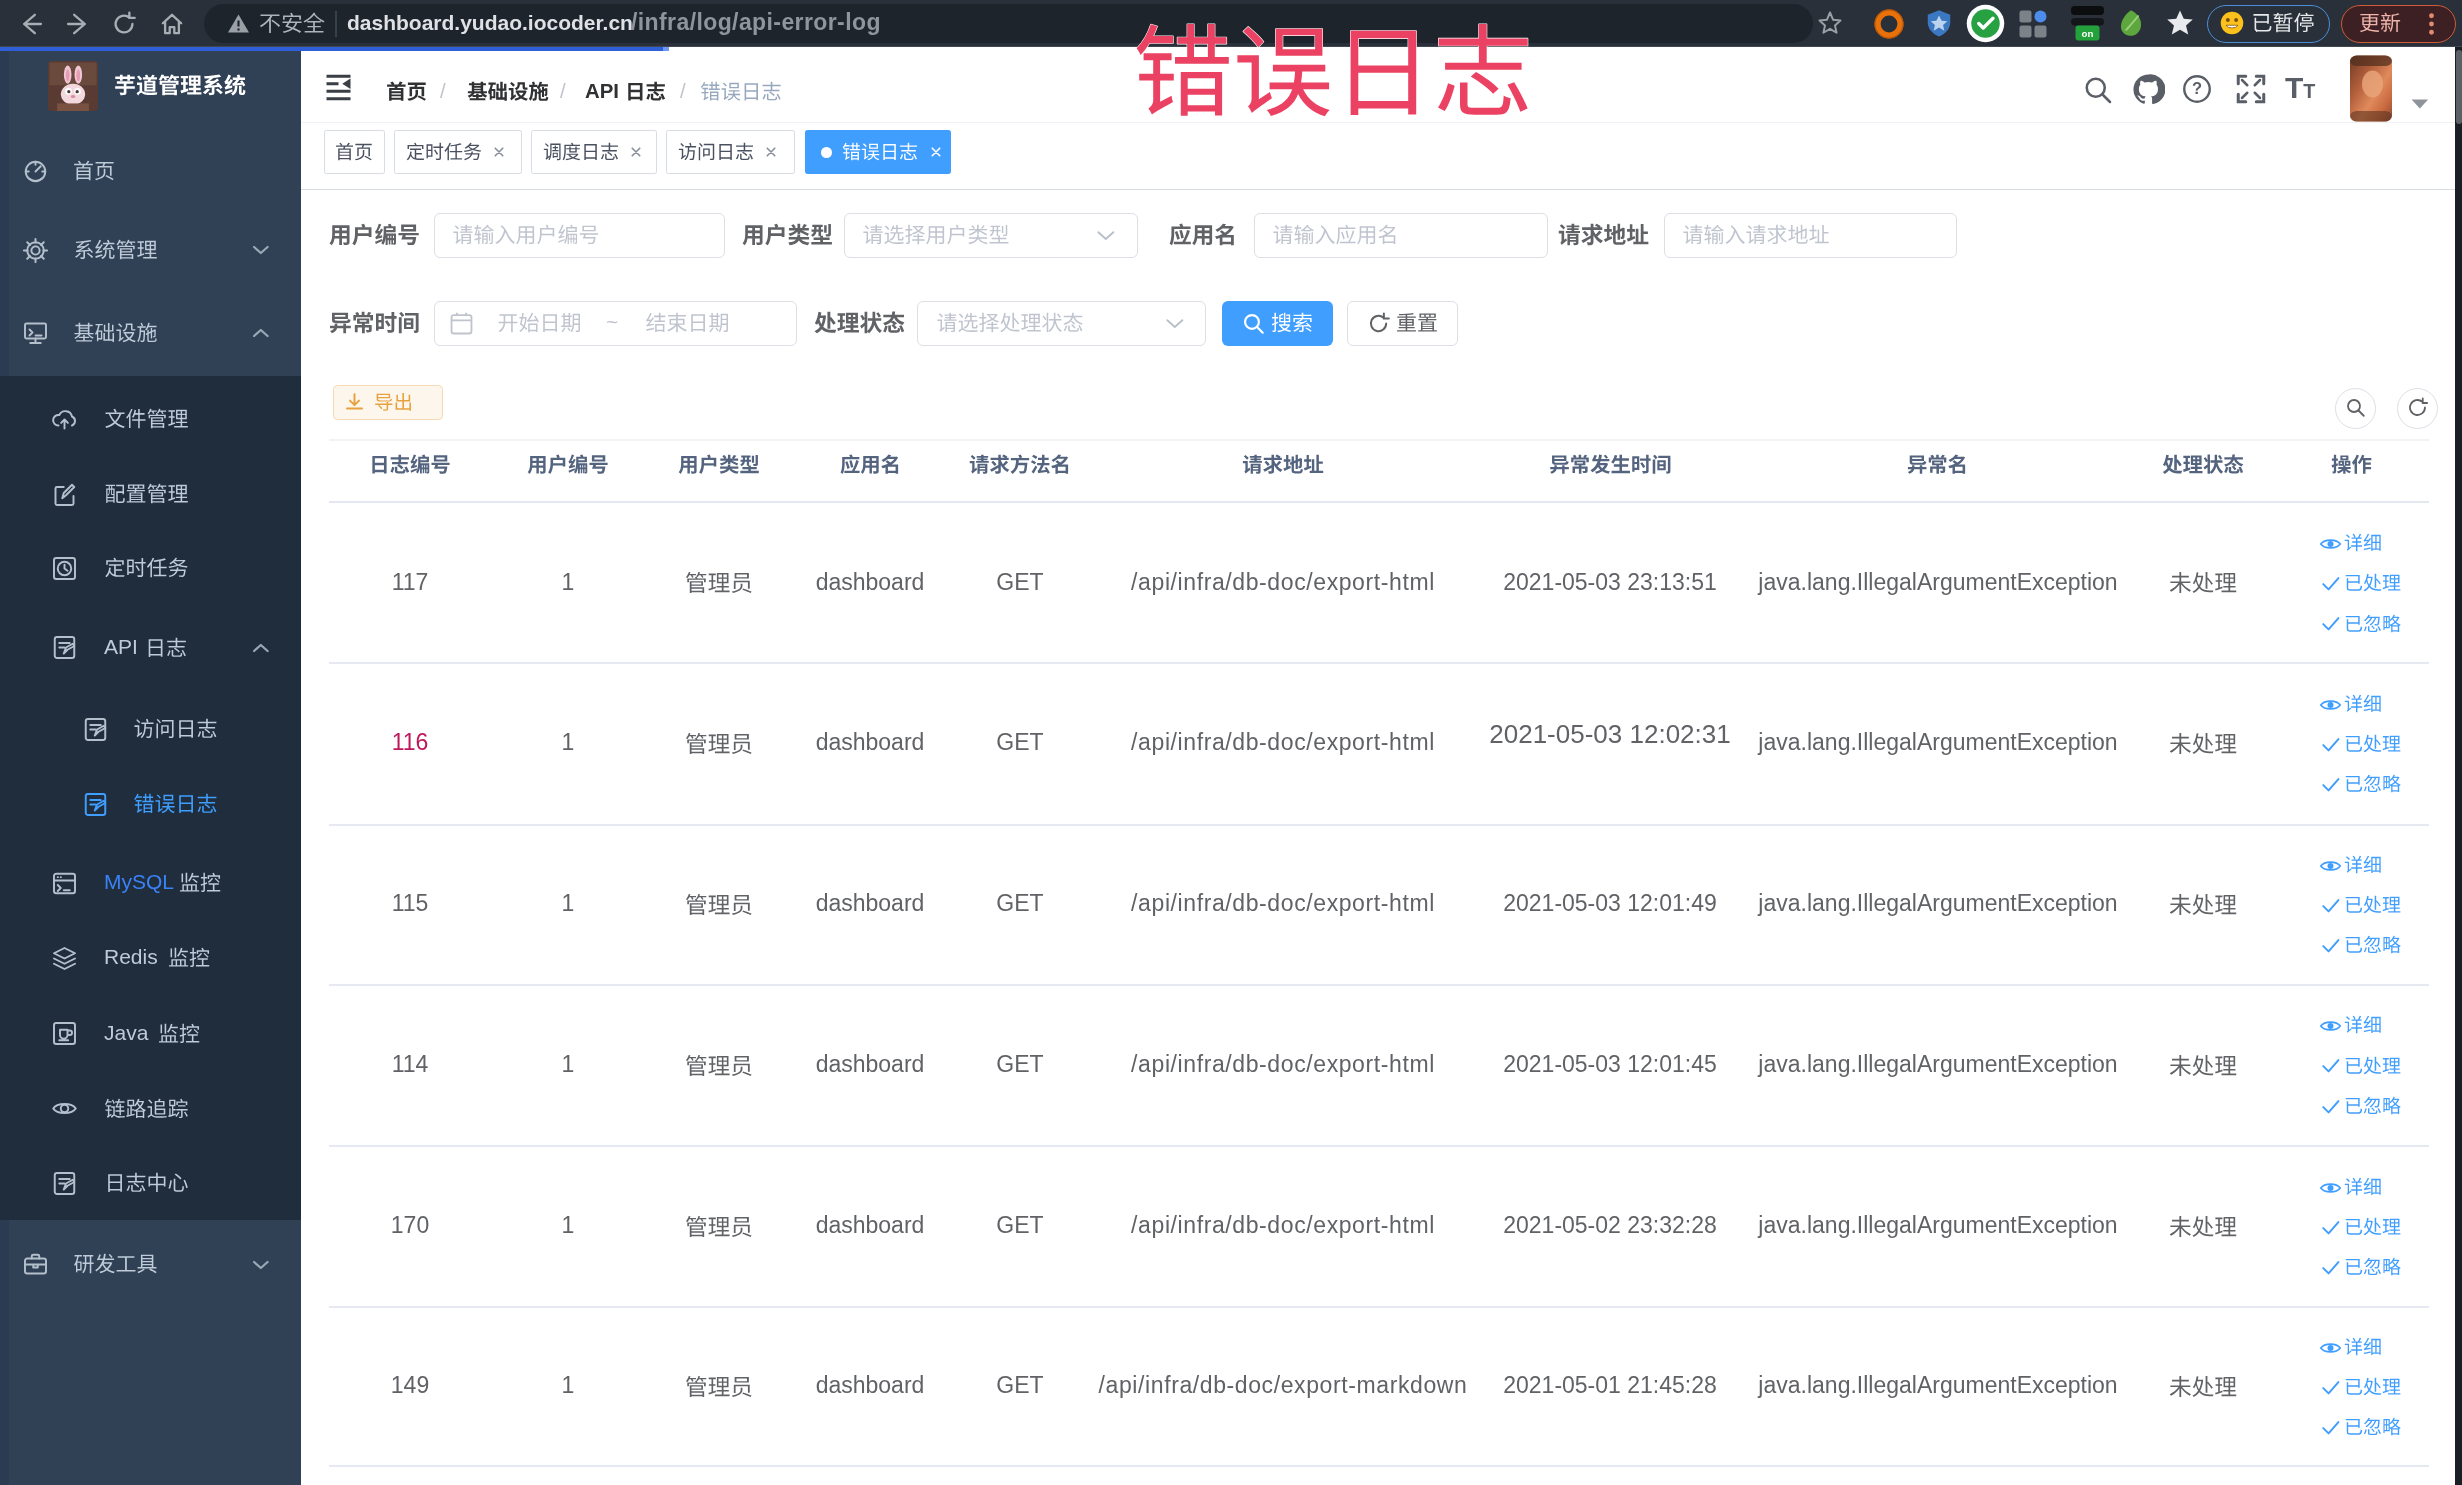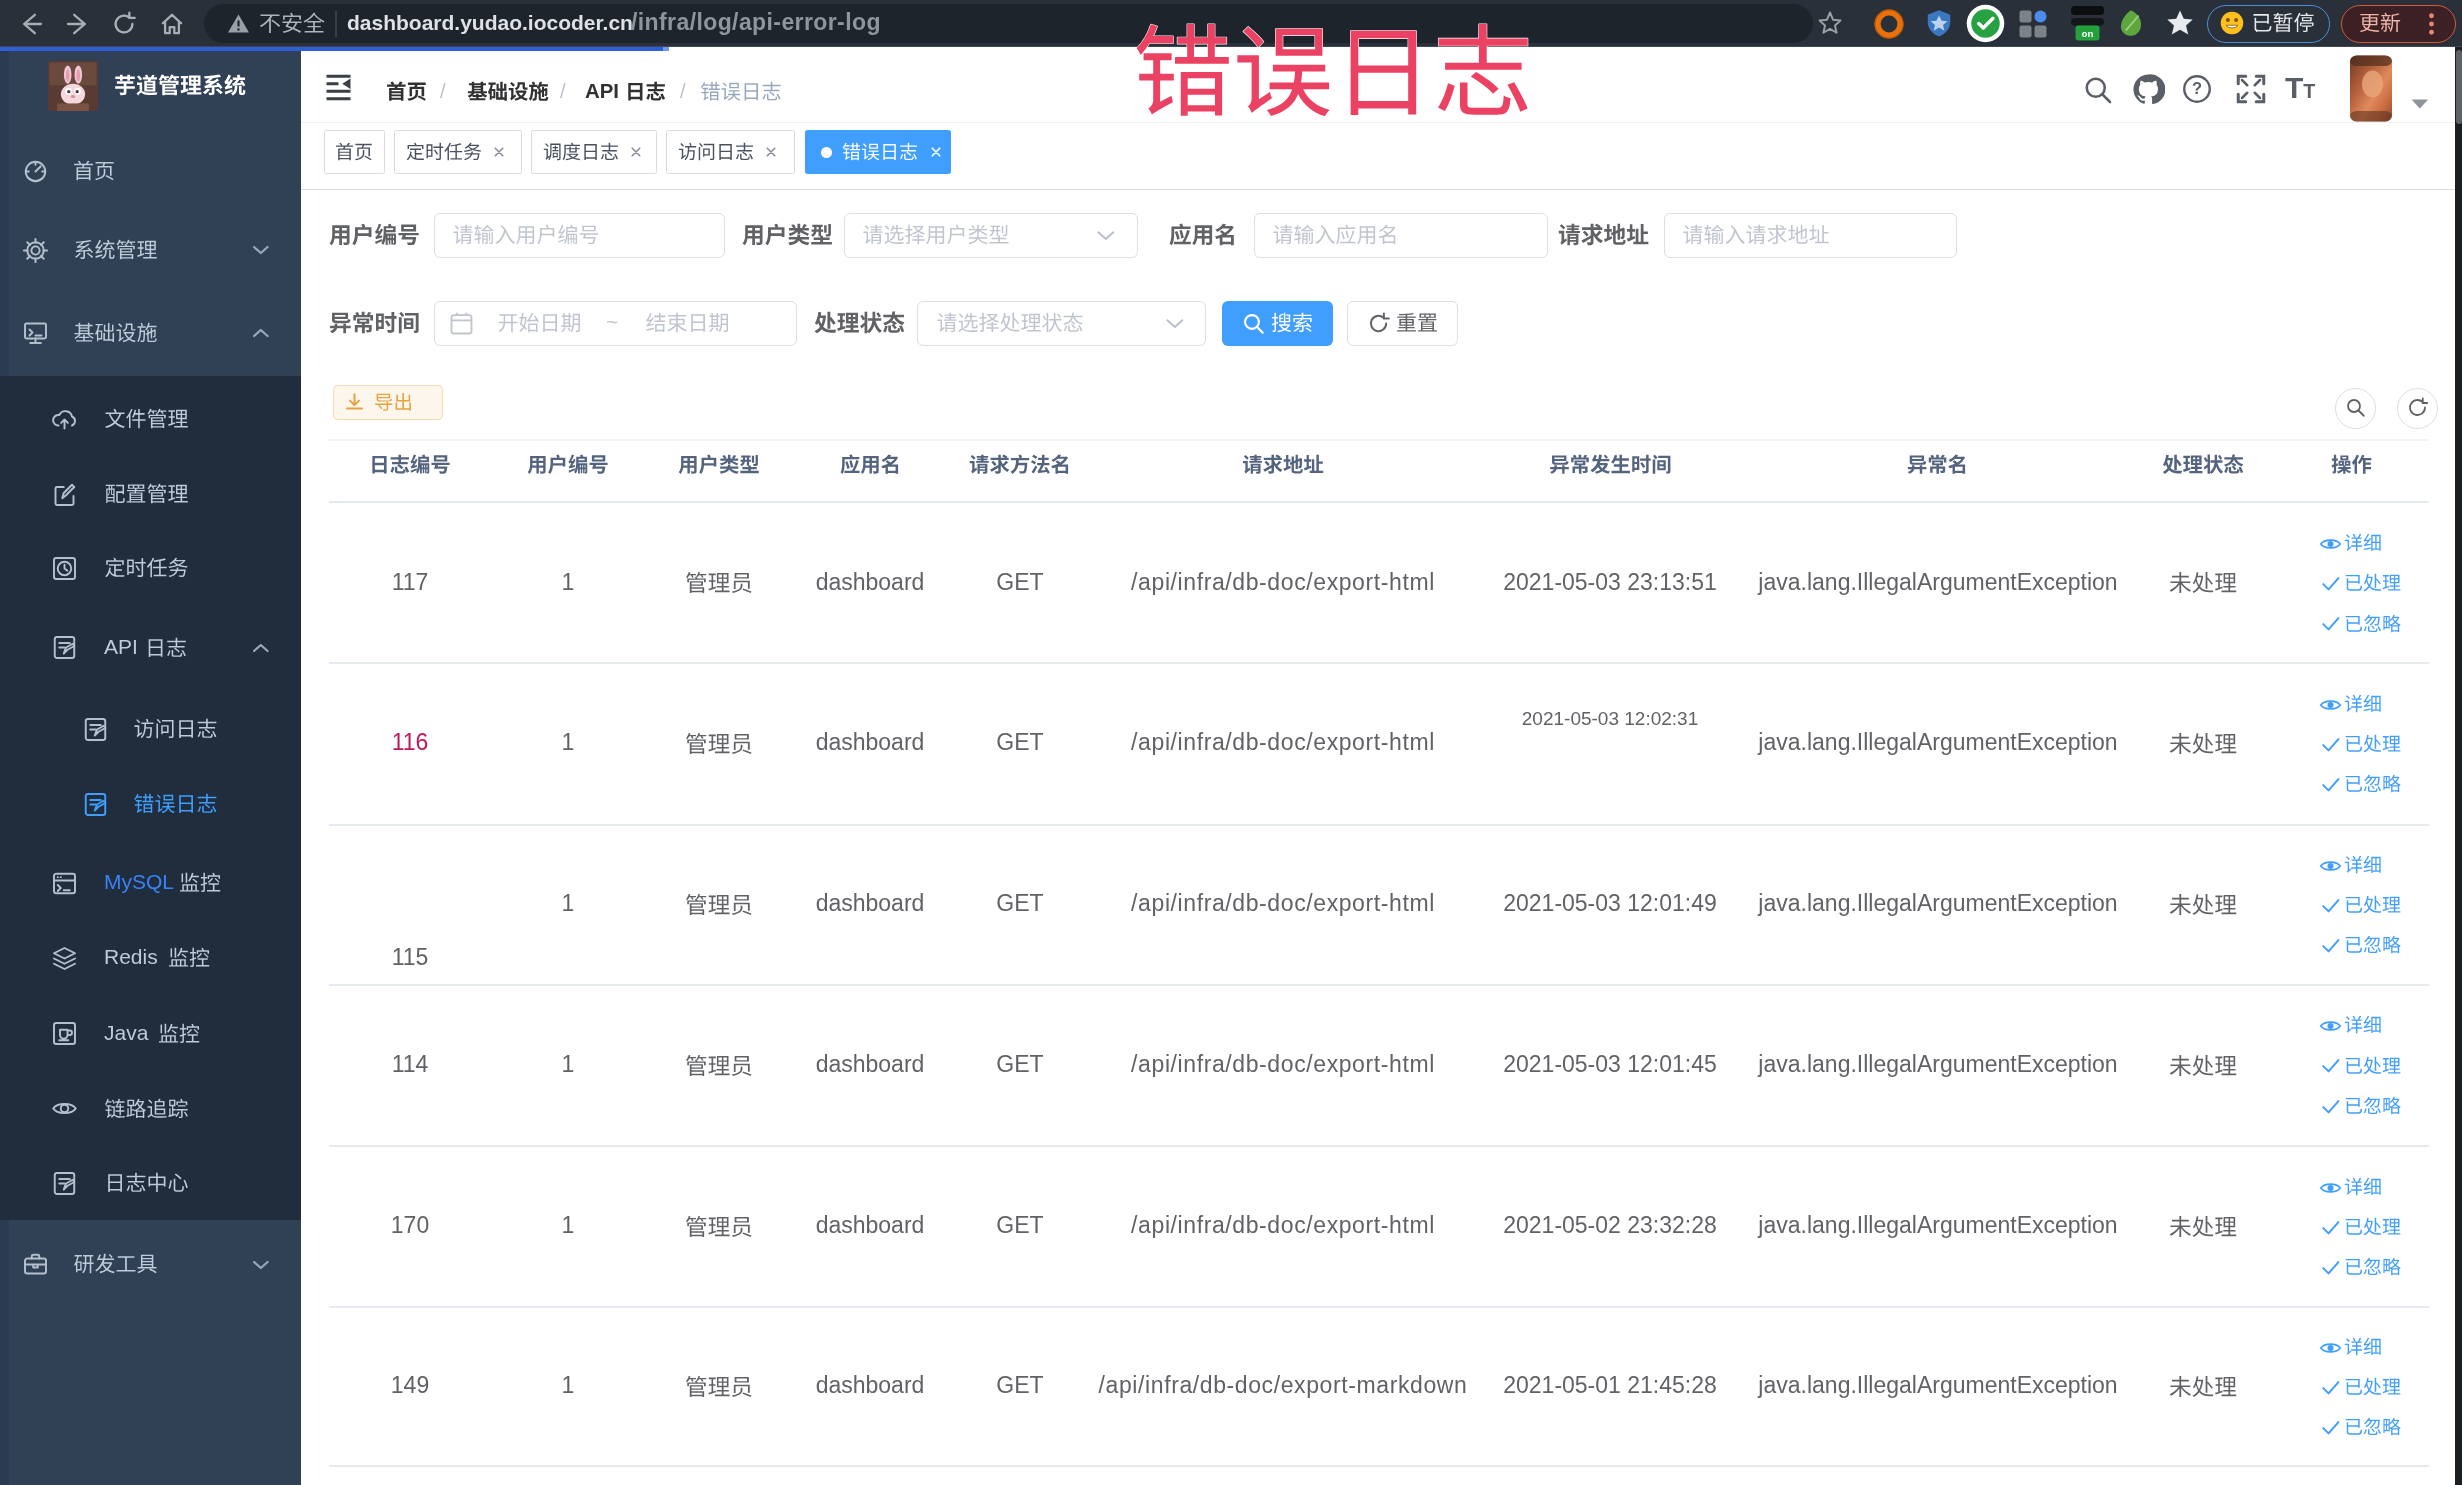--- a/index.html
+++ b/index.html
@@ -880,21 +880,21 @@
     <div class="p" style="left:685px;top:732px">
       <svg width="68" height="23" viewBox="0 0 90 30" fill="#606266">
         <use href="#g18" transform="translate(0.0 26.4) scale(0.0300 -0.0300)"></use>
         <use href="#g19" transform="translate(30.0 26.4) scale(0.0300 -0.0300)"></use>
         <use href="#g114" transform="translate(60.0 26.4) scale(0.0300 -0.0300)"></use>
       </svg>
     </div>
     <div class="lc" style="left:870px;top:744px;font-size:23px;color:#606266;font-weight:400">dashboard</div>
     <div class="lc" style="left:1020px;top:744px;font-size:23px;color:#606266;font-weight:400">GET</div>
     <div class="lc" style="left:1283px;top:744px;font-size:23px;color:#606266;font-weight:400;letter-spacing:0.6px">/api/infra/db-doc/export-html</div>
-    <div class="lc" style="left:1610px;top:720px;font-size:19px;color:#606266;font-weight:400">2021-05-03 12:02:31</div>
+    <div class="lc" style="left:1610px;top:736px;font-size:26px;color:#606266;font-weight:400">2021-05-03 12:02:31</div>
     <div class="lc" style="left:1938px;top:744px;font-size:23px;color:#606266;font-weight:400">java.lang.IllegalArgumentException</div>
     <div class="p" style="left:2169px;top:732px">
       <svg width="68" height="23" viewBox="0 0 90 30" fill="#606266">
         <use href="#g115" transform="translate(0.0 26.4) scale(0.0300 -0.0300)"></use>
         <use href="#g100" transform="translate(30.0 26.4) scale(0.0300 -0.0300)"></use>
         <use href="#g19" transform="translate(60.0 26.4) scale(0.0300 -0.0300)"></use>
       </svg>
     </div>
     <svg class="p" style="left:2319px;top:696px" width="23" height="18" viewBox="0 0 30 24">
       <path d="M2 12 C7 5 23 5 28 12 C23 19 7 19 2 12 Z" stroke="#409eff" stroke-width="2.2" fill="none"></path>
@@ -920,21 +920,21 @@
       <path d="M3 12 L10 19 L23 4" stroke="#409eff" stroke-width="2.6" fill="none" stroke-linecap="round" stroke-linejoin="round"></path>
     </svg>
     <div class="p" style="left:2344px;top:774px">
       <svg width="57" height="19" viewBox="0 0 75 25" fill="#409eff">
         <use href="#g3" transform="translate(0.0 22.0) scale(0.0250 -0.0250)"></use>
         <use href="#g118" transform="translate(25.0 22.0) scale(0.0250 -0.0250)"></use>
         <use href="#g119" transform="translate(50.0 22.0) scale(0.0250 -0.0250)"></use>
       </svg>
     </div>
     <div class="p" style="left:329px;top:824px;width:2100px;height:1.5px;background:#e6e9f2"></div>
-    <div class="lc" style="left:410px;top:959px;font-size:23px;color:#606266;font-weight:400">115</div>
+    <div class="lc" style="left:410px;top:905px;font-size:23px;color:#606266;font-weight:400">115</div>
     <div class="lc" style="left:568px;top:905px;font-size:23px;color:#606266;font-weight:400">1</div>
     <div class="p" style="left:685px;top:893px">
       <svg width="68" height="23" viewBox="0 0 90 30" fill="#606266">
         <use href="#g18" transform="translate(0.0 26.4) scale(0.0300 -0.0300)"></use>
         <use href="#g19" transform="translate(30.0 26.4) scale(0.0300 -0.0300)"></use>
         <use href="#g114" transform="translate(60.0 26.4) scale(0.0300 -0.0300)"></use>
       </svg>
     </div>
     <div class="lc" style="left:870px;top:905px;font-size:23px;color:#606266;font-weight:400">dashboard</div>
     <div class="lc" style="left:1020px;top:905px;font-size:23px;color:#606266;font-weight:400">GET</div>

